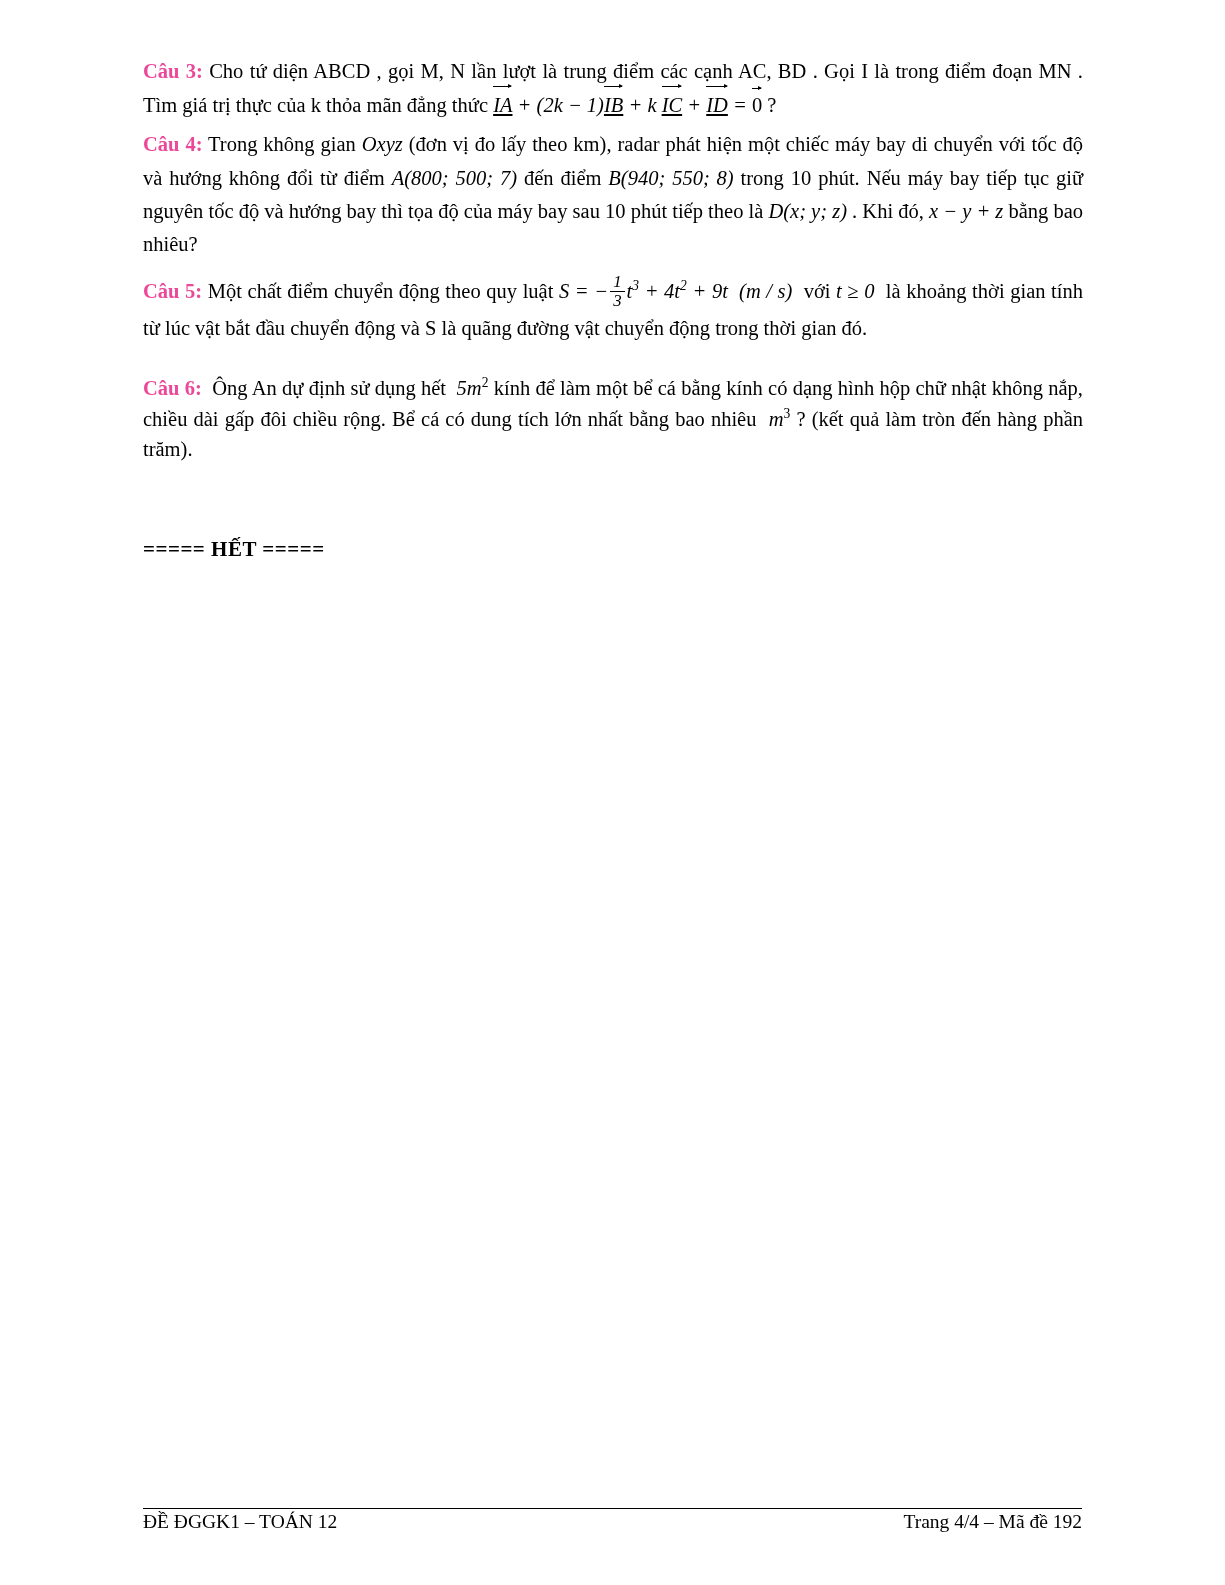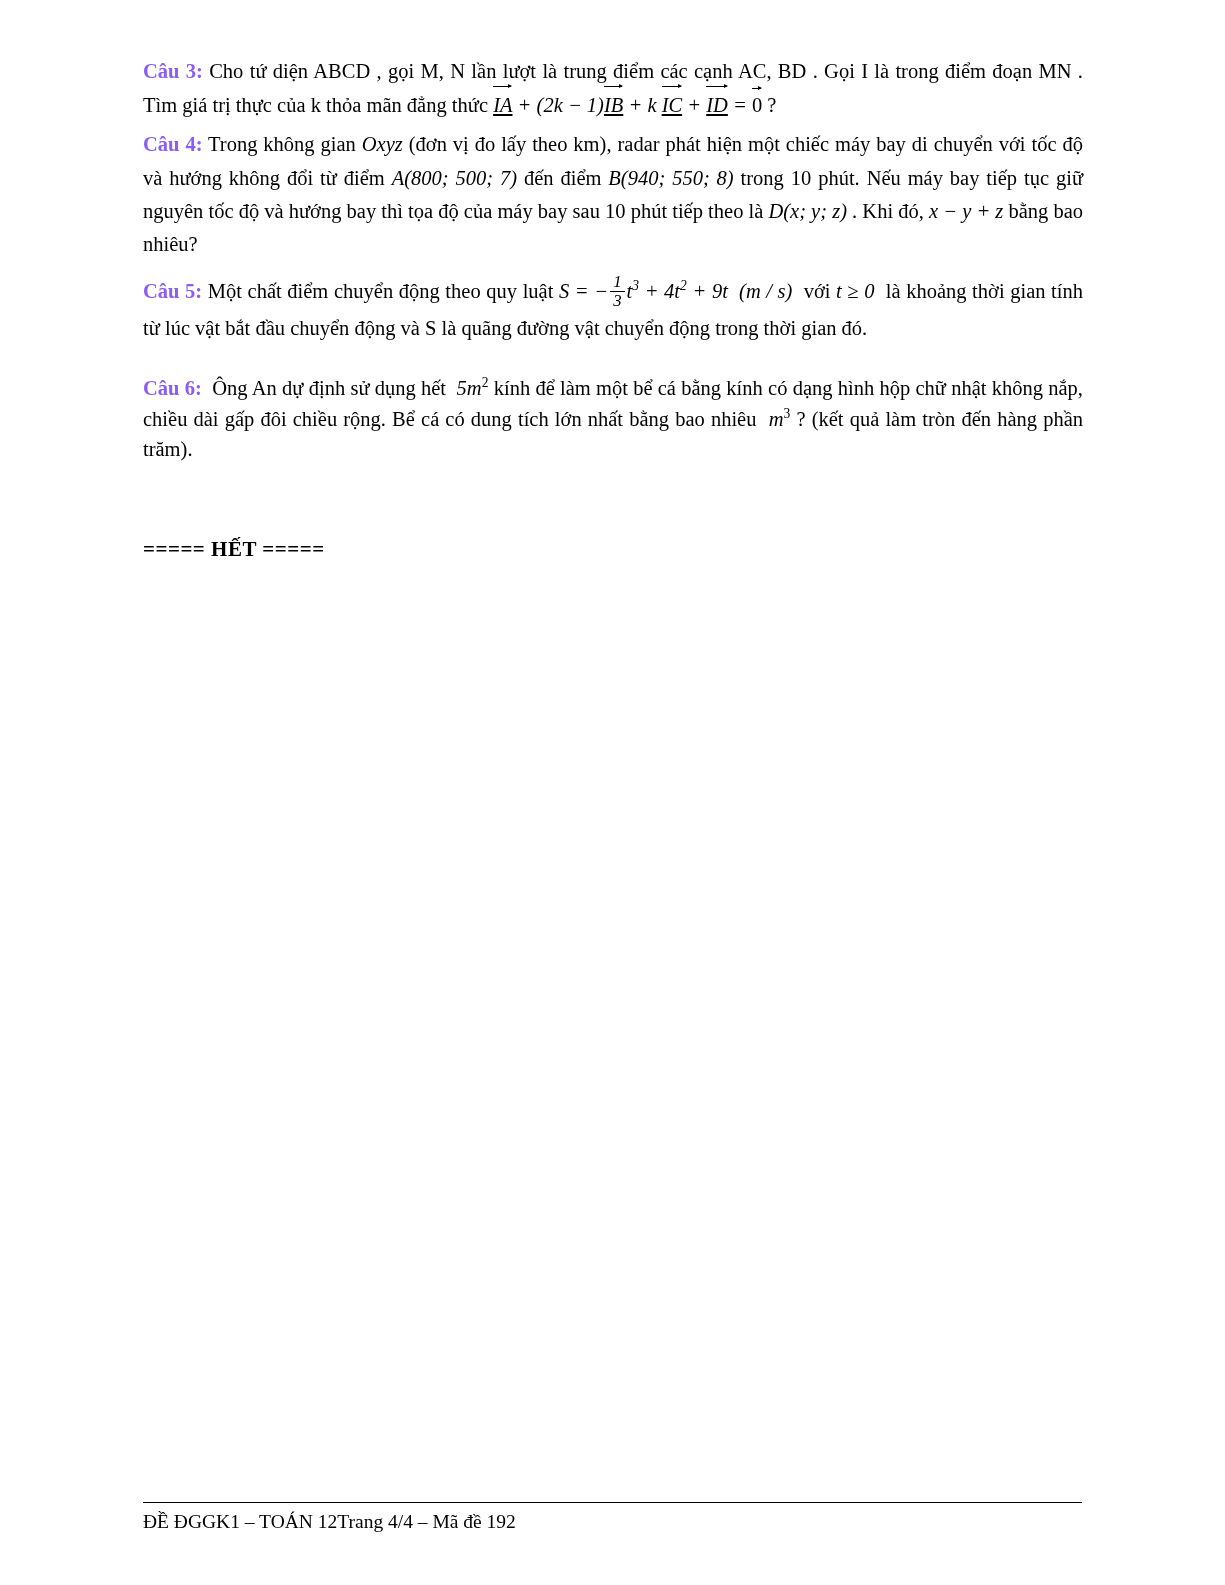--- a/index.html
+++ b/index.html
@@ -24,21 +24,21 @@
     width: 940px;
   }
   .qblock {
     font-size: 20.5px;
     line-height: 1.62;
     text-align: justify;
     margin-bottom: 6px;
   }
   .qlabel {
     font-weight: bold;
-    color: #8b5cf6;
+    color: #ec4899;
   }
   .math {
     font-family: "Liberation Serif", "DejaVu Serif", serif;
     font-style: italic;
     white-space: nowrap;
   }
   sup.exp {
     font-size: 0.66em;
     vertical-align: super;
     font-style: italic;
@@ -128,22 +128,23 @@
     font-size: 21px;
     letter-spacing: 0.5px;
     margin-top: 72px;
   }
   .footer {
     position: absolute;
     left: 143px;
     right: 143px;
     bottom: 52px;
     border-top: 1.5px solid #000;
-    padding-top: 8px;
+    padding-top: 2px;
     display: flex;
+    justify-content: space-between;
     font-size: 19.5px;
   }
 </style>
 </head>
 <body>
 
 <div class="page">
 
   <div class="content">
 

